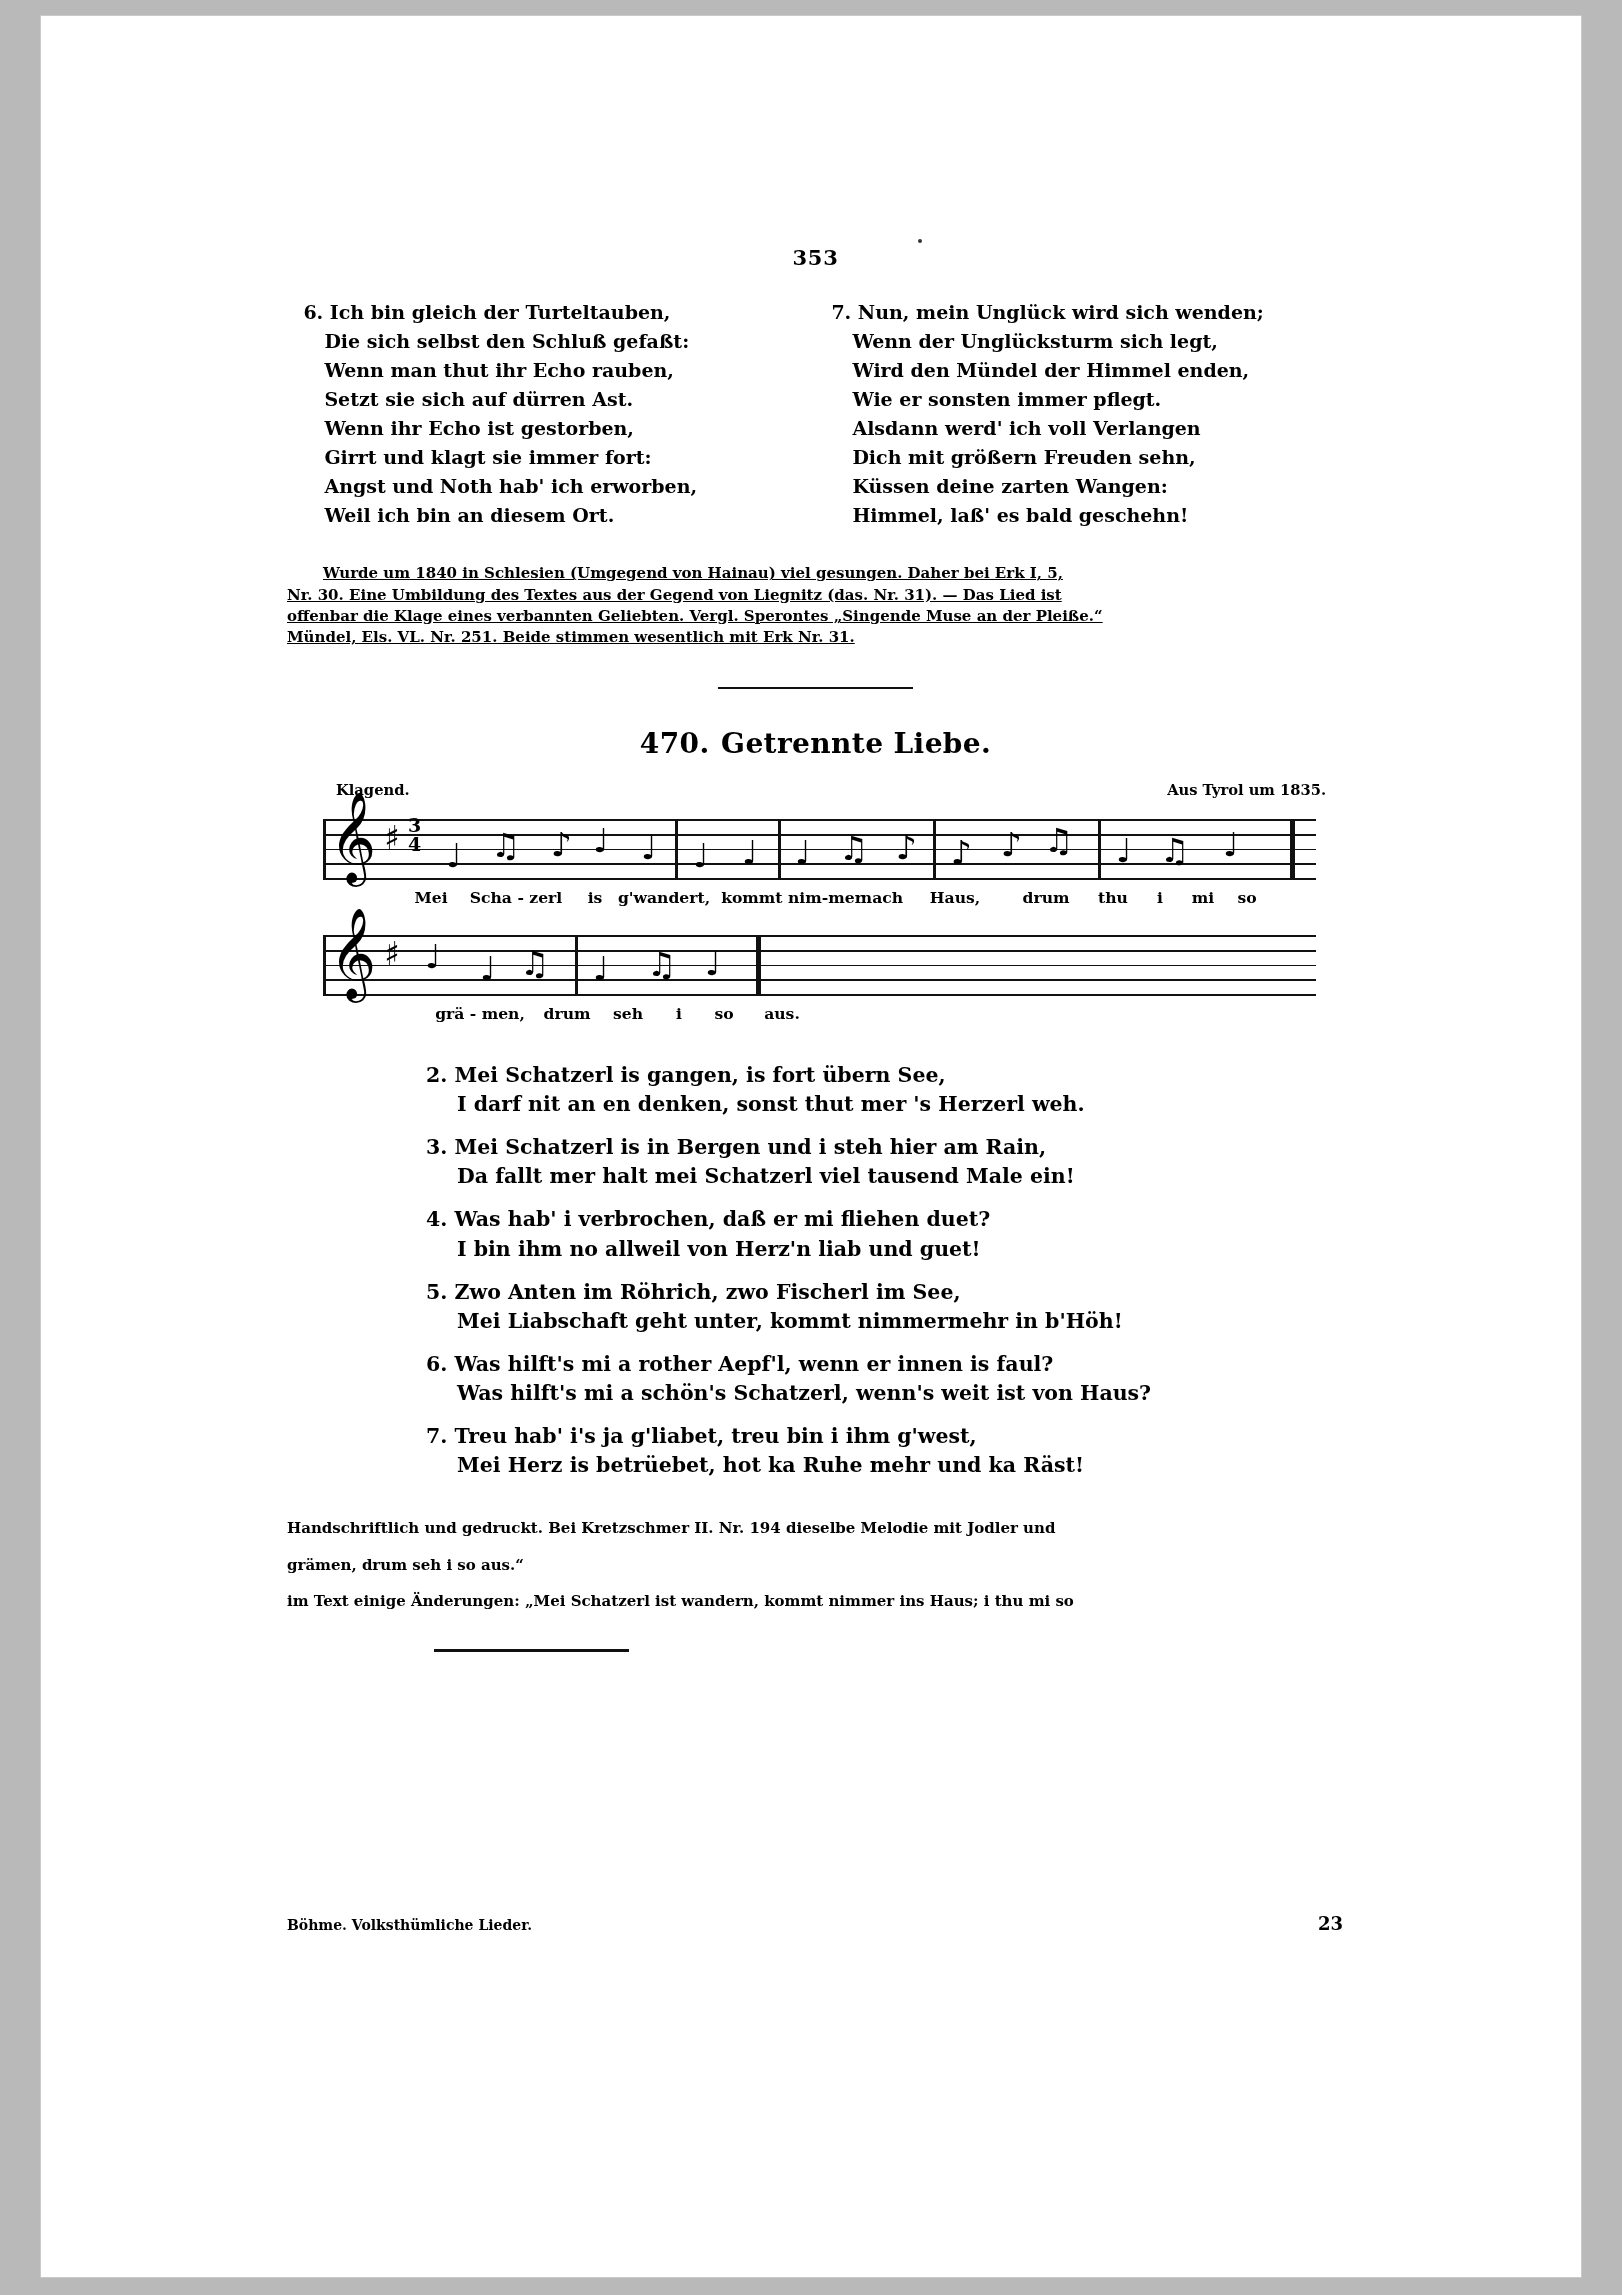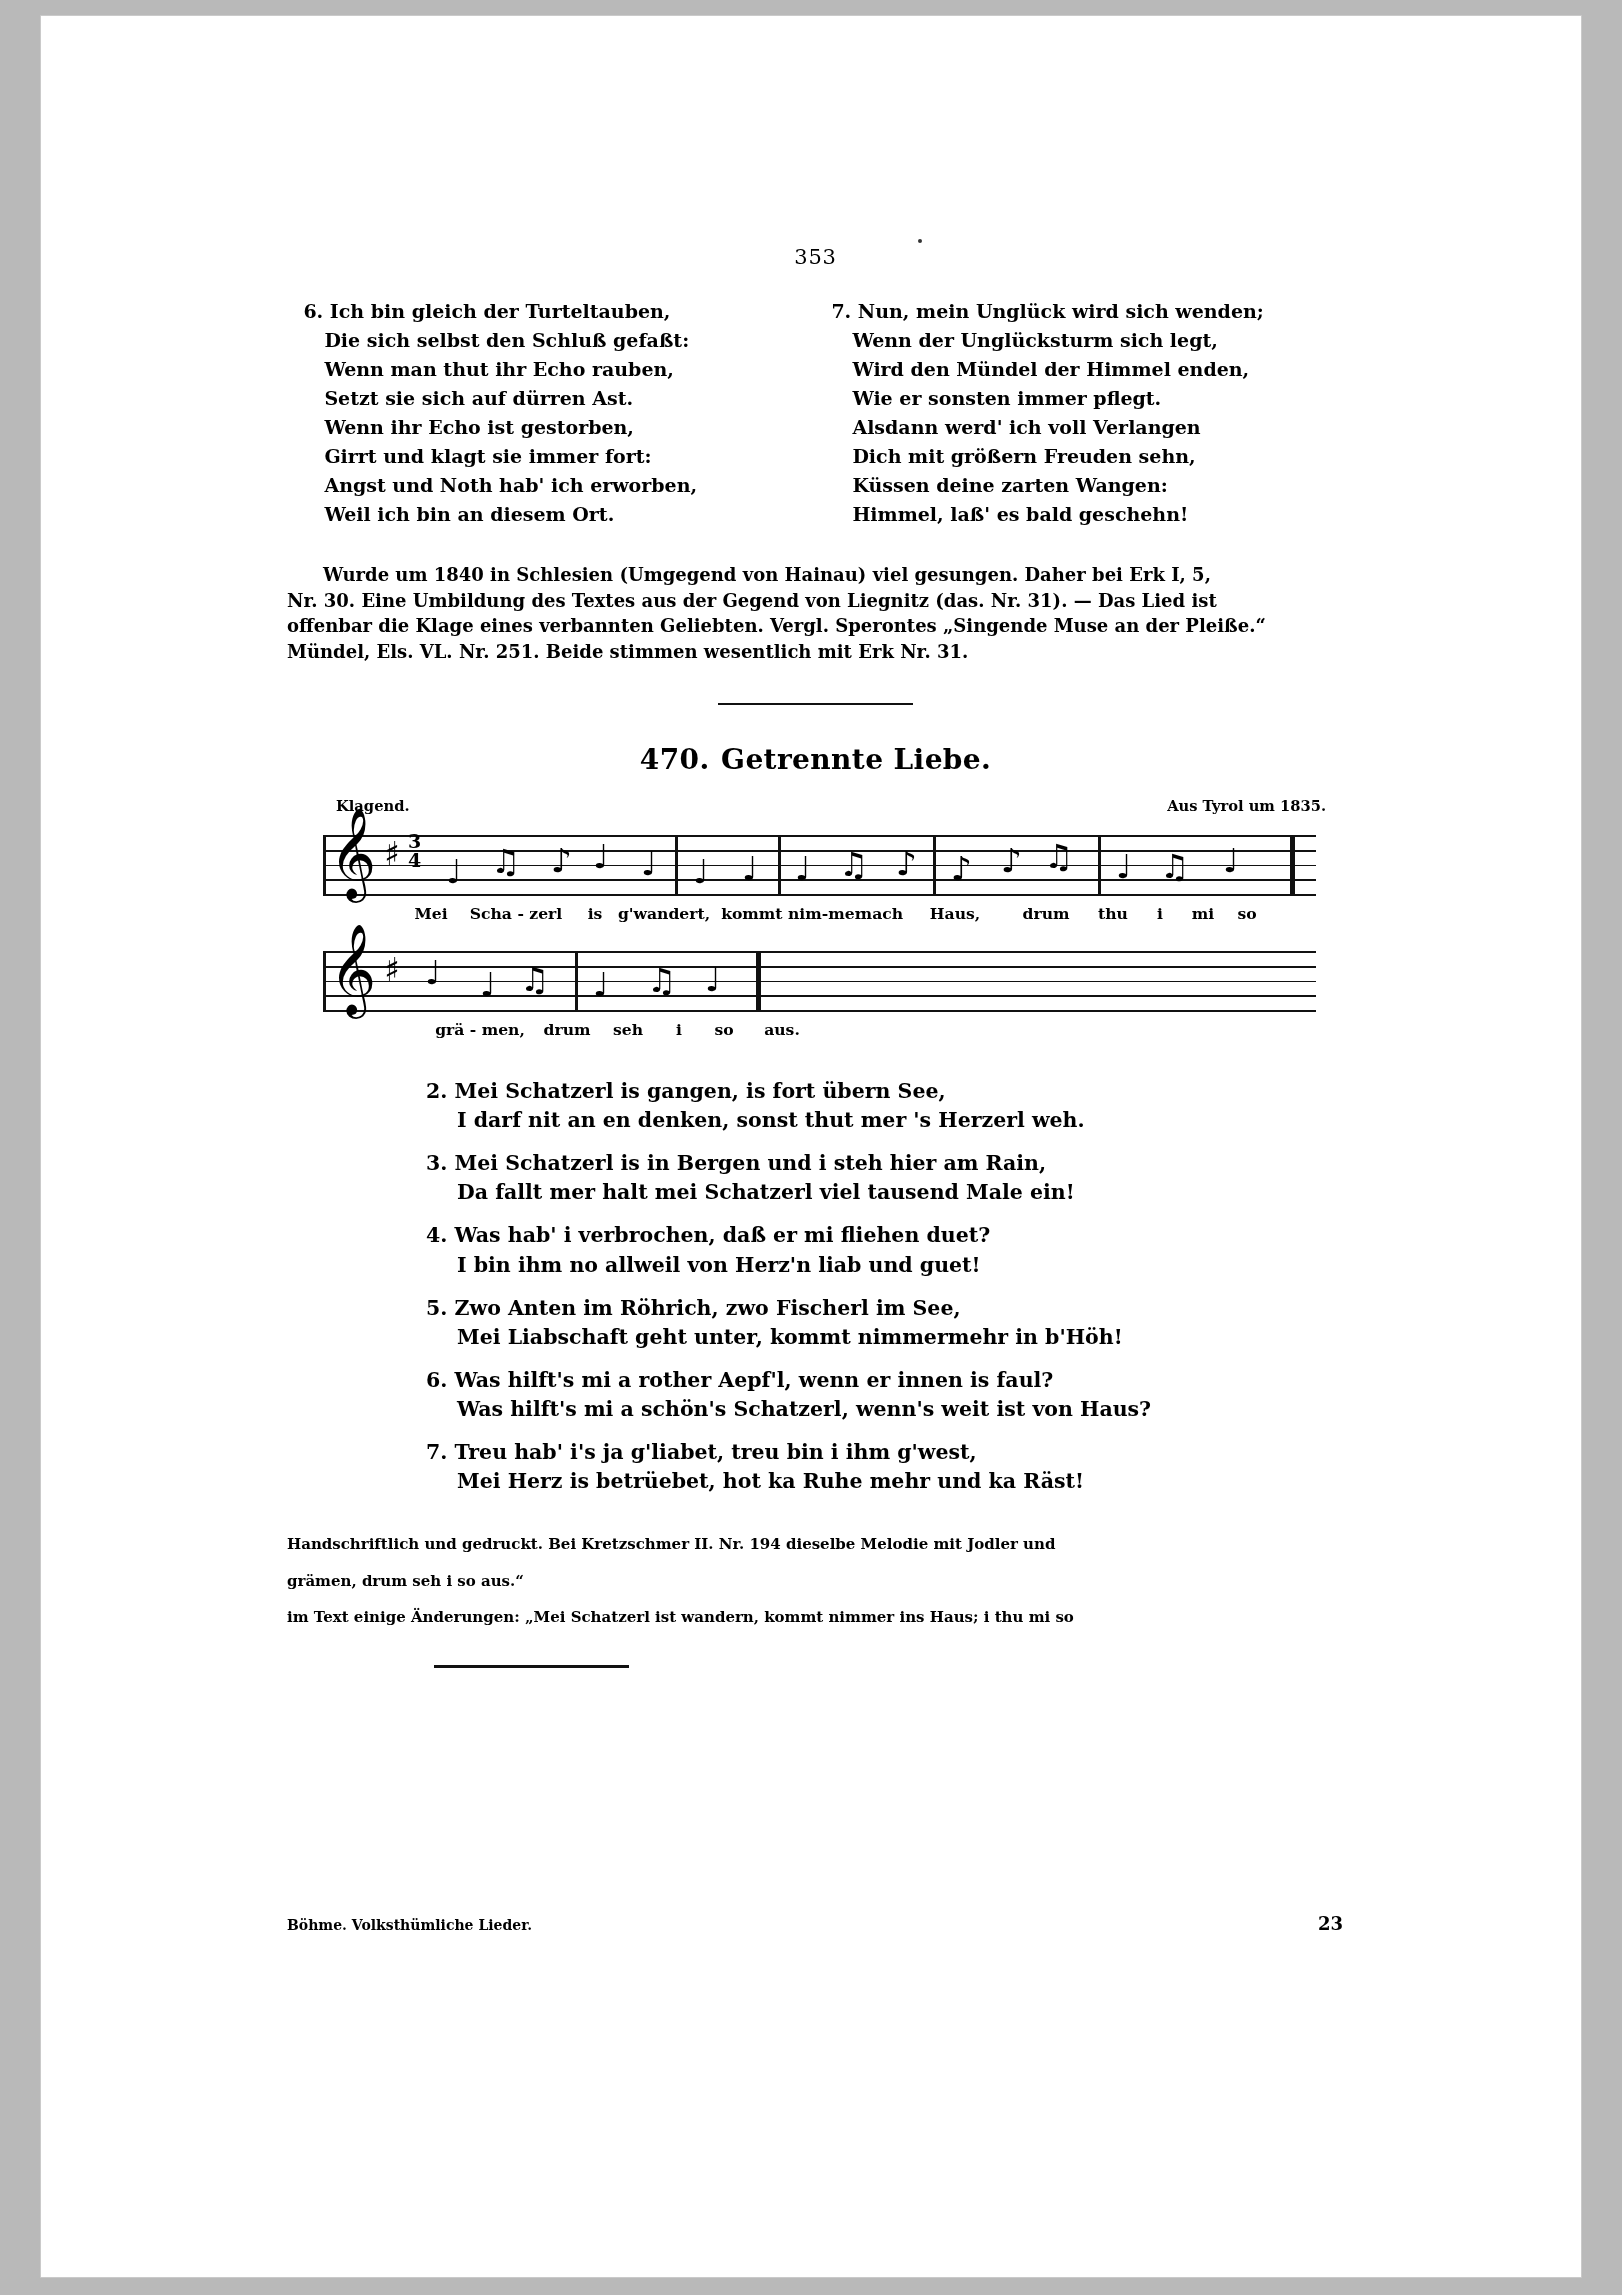--- a/index.html
+++ b/index.html
@@ -26,21 +26,21 @@
   }
   .sheet {
     position: absolute;
     left: 246px;
     top: 229px;
     width: 1057px;
   }
   .page-number {
     text-align: center;
     font-family: "DejaVu Serif", serif;
-    font-weight: 400;
+    font-weight: 700;
     font-size: 21px;
     margin-bottom: 28px;
     letter-spacing: 0.8px;
   }
 
   
   .verse-columns {
     display: flex;
     gap: 69px;
     margin-left: 16.4px;
@@ -55,25 +55,26 @@
     font-weight: 700;
     font-family: "DejaVu Serif", serif;
   }
   .verse-line.indent {
     padding-left: 21px;
   }
 
   
   .note {
     margin-top: 34px;
-    font-size: 18px;
+    font-size: 15px;
     line-height: 1.42;
     font-weight: 700;
     text-align: justify;
     font-family: "DejaVu Serif", serif;
+    text-decoration: underline;
   }
   .note .first-indent {
     padding-left: 36px;
   }
   .note p {
     margin: 0;
   }
 
   
   .rule {

